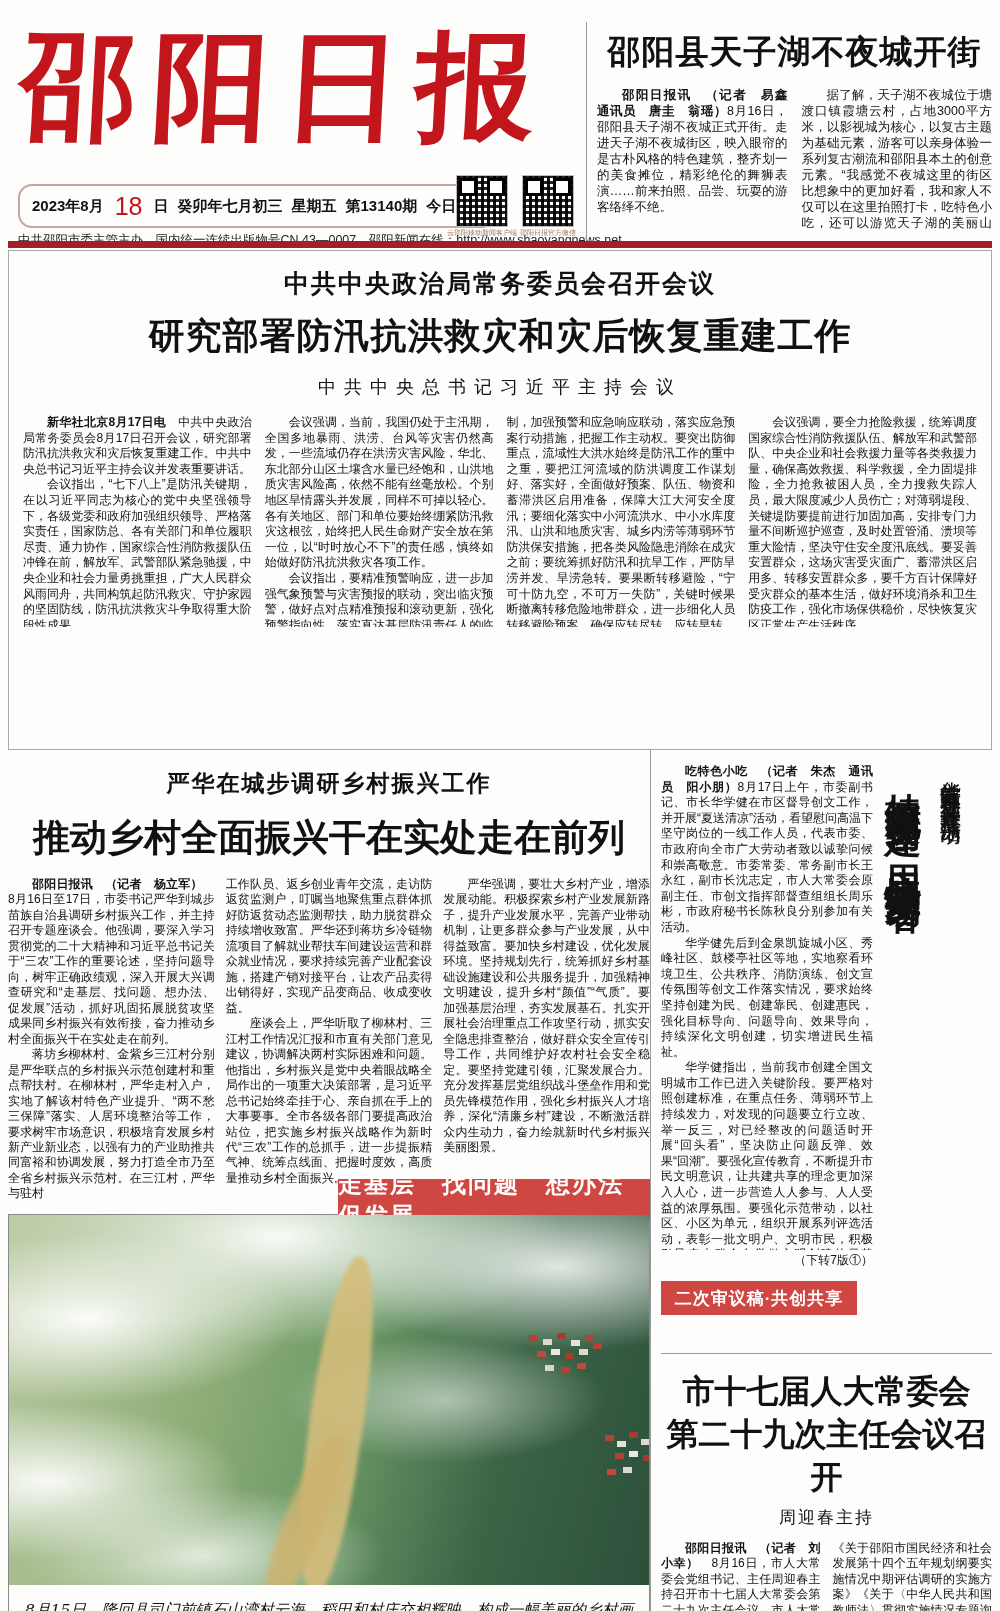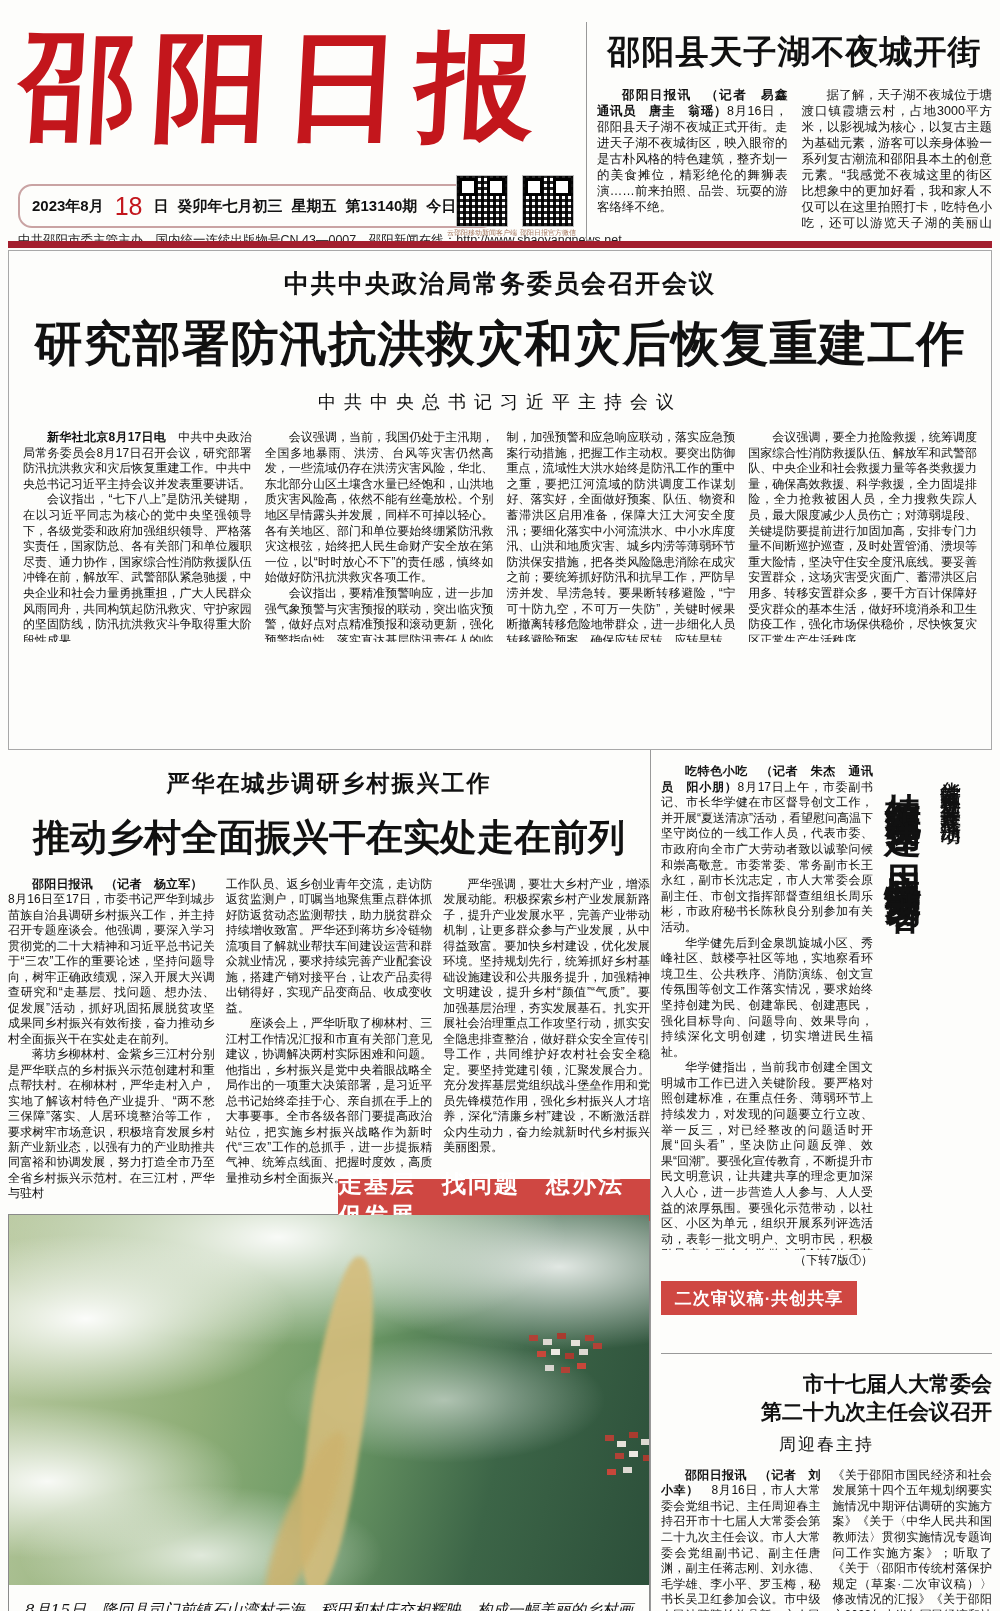--- a/index.html
+++ b/index.html
@@ -35,21 +35,21 @@
   .tr-body { column-count:2; column-gap:14px; font-size:12.5px; line-height:1.28; text-align:justify; height:148px; overflow:hidden; }
 
   
   .para { text-indent:2em; text-align:justify; }
   .para-cont { text-indent:0; text-align:justify; }
   .lead-b { font-weight:bold; }
 
   
   .main-article { margin-top:2px; border:1px solid #a8a8a8; height:500px; padding:10px 14px 8px; }
   .main-kicker { text-align:center; font-size:25px; font-weight:bold; letter-spacing:2px; margin-top:6px; }
-  .main-headline { text-align:center; font-family:"DejaVu Serif",serif; font-weight:bold; font-size:48px; letter-spacing:1px; margin-top:12px; white-space:nowrap; }
+  .main-headline { text-align:center; font-family:"DejaVu Serif",serif; font-weight:bold; font-size:36px; letter-spacing:1px; margin-top:12px; white-space:nowrap; }
   .main-subhead { text-align:center; font-size:18px; letter-spacing:8px; margin-top:14px; font-family:"DejaVu Serif",serif; }
   .main-body { display:flex; gap:13px; margin-top:16px; height:212px; overflow:hidden; }
   .main-col { flex:1; font-size:12px; line-height:1.3; }
 
   
   .lower { display:flex; }
   .col-left { width:642px; }
   .col-right { width:342px; border-left:1px solid #999; padding-left:10px; }
 
   
@@ -67,21 +67,21 @@
   .labor-body { font-size:12px; line-height:1.3; height:486px; overflow:hidden; }
   .labor-jump { font-size:12px; text-align:right; margin-top:2px; }
   .labor-banner { margin-top:12px; width:196px; height:34px; background:#cf4742; color:#fff; font-weight:bold;
     font-size:17px; letter-spacing:1px; display:flex; align-items:center; justify-content:center; }
   .v-headline { writing-mode:vertical-rl; font-family:"DejaVu Serif",serif; font-weight:bold; font-size:36px;
     letter-spacing:4px; height:586px; line-height:1.25; }
   .v-kicker { writing-mode:vertical-rl; font-size:21px; height:596px; line-height:1.6; letter-spacing:2px; }
 
   
   .npc { height:344px; padding-top:16px; }
-  .npc-headline { text-align:right; font-family:"DejaVu Serif",serif; font-weight:bold; font-size:21px; line-height:1.35; }
+  .npc-headline { text-align:center; font-family:"DejaVu Serif",serif; font-weight:bold; font-size:32px; line-height:1.35; }
   .npc-subhead { text-align:center; font-size:17px; margin-top:6px; letter-spacing:2px; }
   .npc-body { display:flex; gap:12px; margin-top:12px; height:242px; overflow:hidden; }
   .npc-col { flex:1; font-size:12px; line-height:1.3; }
 
   
   .photo-frame { height:484px; border:1px solid #8a8a8a; margin-top:0; }
   .photo { position:relative; height:370px; overflow:hidden;
     background-image:
       radial-gradient(ellipse 300px 120px at 12% 28%, rgba(255,255,255,.96), rgba(255,255,255,0) 70%),
       radial-gradient(ellipse 280px 110px at 6% 72%, rgba(255,255,255,.92), rgba(255,255,255,0) 70%),

